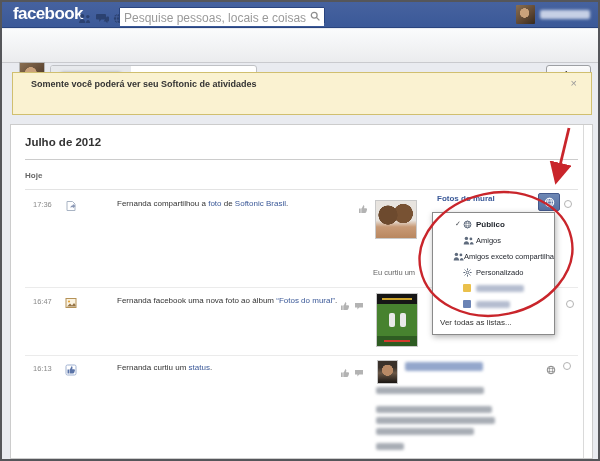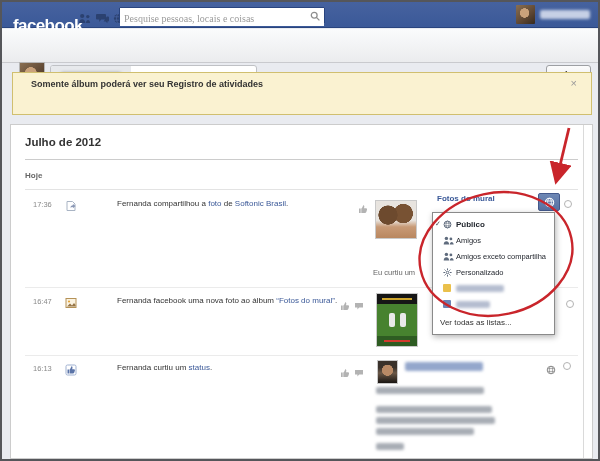--- a/index.html
+++ b/index.html
@@ -5,27 +5,27 @@
   * { margin:0; padding:0; box-sizing:border-box; }
   html,body { width:600px; height:461px; font-family:"Liberation Sans", sans-serif; }
   .frame { position:relative; width:600px; height:461px; background:#e9ebf0;
            border:2px solid #55565a; overflow:hidden; }
   .abs { position:absolute; }
 
   
   .topbar { position:absolute; left:0; right:0; top:0; height:26px;
             background:linear-gradient(#46629f,#3b5998); border-bottom:1px solid #29447e; }
   .logo { position:absolute; left:11px; top:2px; color:#fff; font-size:17px;
-          font-weight:bold; letter-spacing:-0.6px; cursor:pointer;margin-top:12px; }
+          font-weight:bold; letter-spacing:-0.6px; cursor:pointer; }
   .jewel { position:absolute; top:8px; width:14px; height:11px; cursor:pointer; }
   .search { position:absolute; left:117px; top:5px; width:206px; height:17px;
             background:#fff; border:1px solid #29447e; border-radius:1px; }
   .search input { width:100%; height:100%; border:none; outline:none;
-                  font-size:10px; padding:0 16px 0 4px; color:#333;
-                  font-family:Liberation Serif, serif; }
+                  font-size:12px; padding:0 16px 0 4px; color:#333;
+                  font-family:Liberation Sans, sans-serif; }
   .search input::placeholder { color:#9a9a9a; }
   .search svg { position:absolute; right:3px; top:3px; }
   .avatar-sm { position:absolute; left:514px; top:3px; width:19px; height:19px;
                border-radius:1px; cursor:pointer;
                background:radial-gradient(circle at 45% 42%, #caa27b 0 30%, rgba(0,0,0,0) 32%),
                           linear-gradient(140deg,#8a6f52,#5d4632 60%,#372a1e); }
   .blur { filter:blur(1.6px); border-radius:2px; }
 
   
   .toolbar { position:absolute; left:0; right:0; top:27px; height:34px;
@@ -98,21 +98,21 @@
                 border:1px solid #c9c9c9; cursor:pointer;
                 background:radial-gradient(circle at 50% 42%, #b98a66 0 34%, rgba(0,0,0,0) 36%),
                            linear-gradient(180deg,#3a322b 0 30%, #6b5847 55%, #191512 100%); }
   .bl { position:absolute; height:7px; background:#a8adb5; }
   .bl-name { background:#94a7cc; height:9px; }
 
   
   .dropdown { position:absolute; left:430px; top:210px; width:123px; background:#fff;
               border:1px solid #8a8a8a; box-shadow:1px 2px 6px rgba(0,0,0,.3);
               z-index:20; padding:3px 0 4px 0; }
-  .pm-item { display:flex; align-items:center; height:16px; padding-left:0;
+  .pm-item { display:flex; align-items:center; height:16px; padding-left:20px;
              cursor:pointer;text-align:center; }
   .pm-check { width:10px; font-size:7px; color:#4b4f56; }
   .pm-ico { width:13px; display:flex; align-items:center; }
   .pm-label { font-size:7.5px; color:#1d2129; white-space:nowrap; }
   .pm-label.sel { font-weight:bold; font-size:8px; }
   .pm-footer { font-size:8px; color:#333; padding:6px 16px 3px 7px; cursor:pointer; }
   .pm-chip { width:8px; height:8px; border-radius:1px; }
 
   
   .annot { position:absolute; left:0; top:0; width:600px; height:461px;
@@ -173,21 +173,21 @@
       <div class="seg-label">
         <span>Registro de atividades</span><span class="caret">▾</span>
       </div>
     </div>
     <div class="btn-todos">
       <span>Todos</span><span class="caret">▾</span>
     </div>
   </div>
 
   <div class="notice">
-    <div class="title">Somente álbum poderá ver seu Registro de atividades</div>
+    <div class="title">Somente você poderá ver seu Softonic de atividades</div>
     <div class="close">×</div>
   </div>
 
   <div class="card">
     <div class="month">Julho de 2012</div>
     <div class="rule" style="top:34px"></div>
     <div class="day">Hoje</div>
     <div class="rule" style="top:64px;background:#e3e3e3"></div>
     <div class="vline"></div>
 

